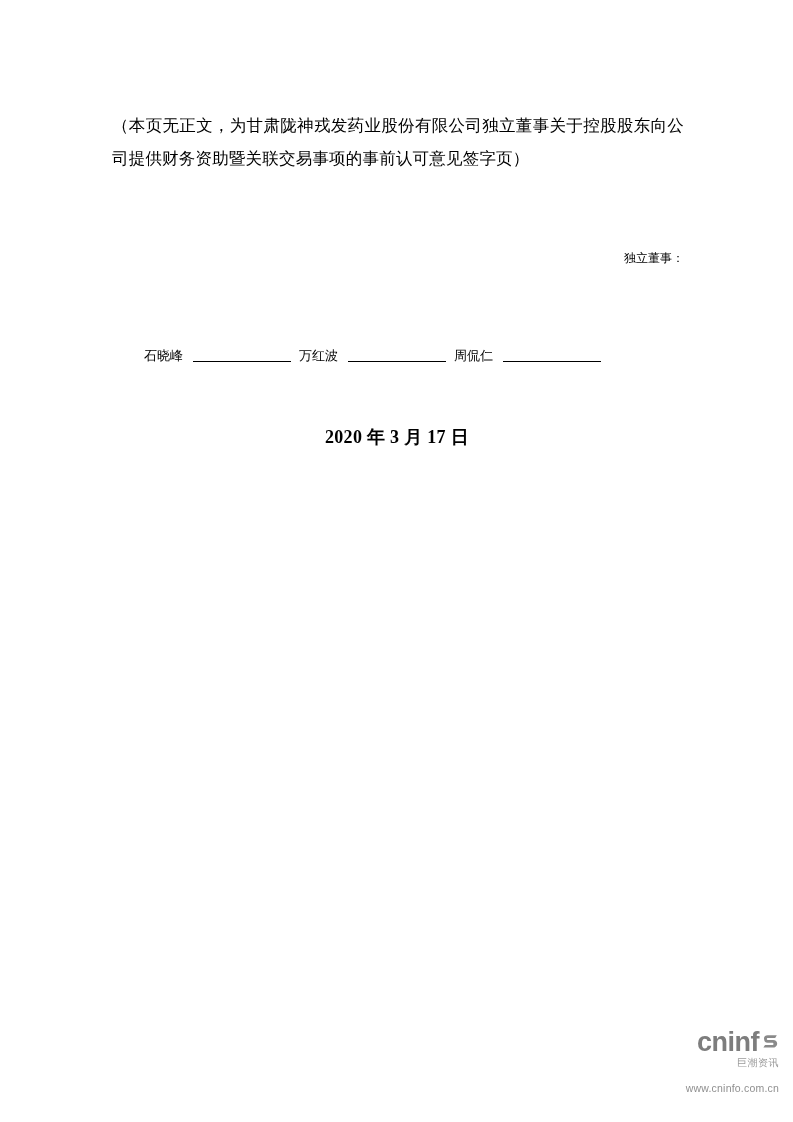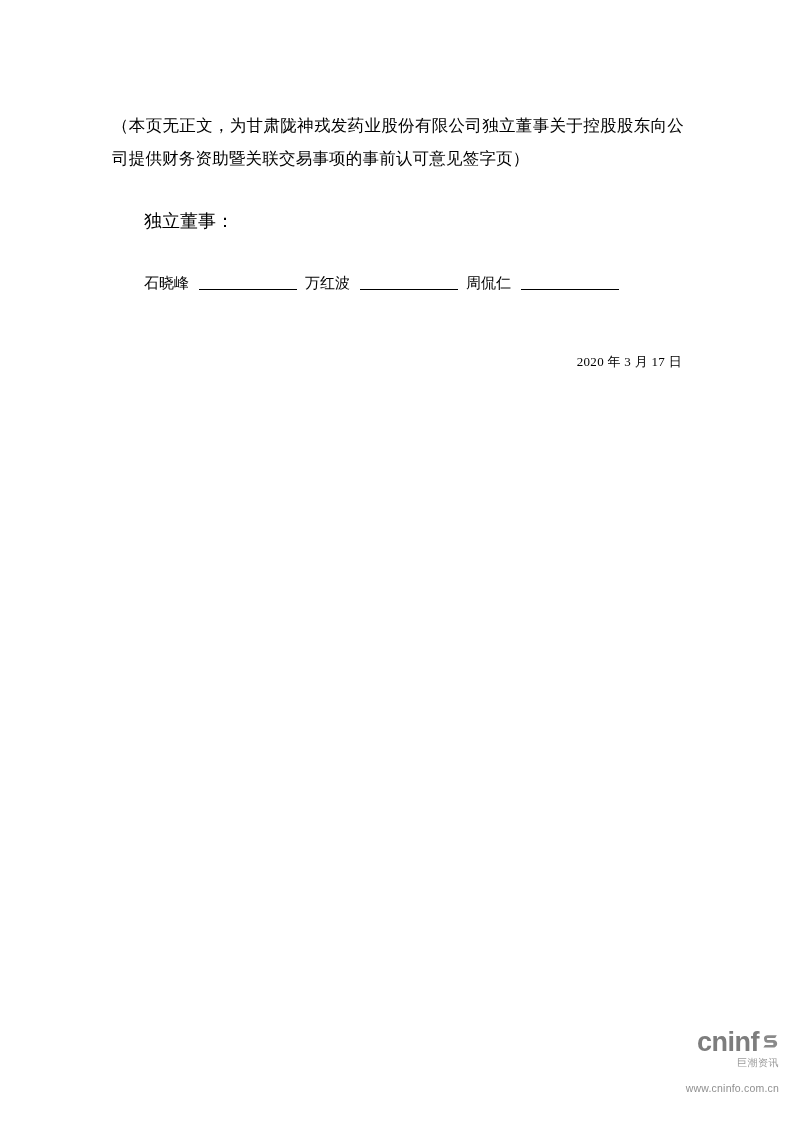--- a/index.html
+++ b/index.html
@@ -33,53 +33,55 @@
   }
 
   .para-intro {
     font-size: 16.5px;
     line-height: 33px;
     text-align: justify;
     letter-spacing: 0.2px;
   }
 
   .label-directors {
-    margin-top: 30px;
+    margin-top: 67px;
     margin-left: 32px;
-    font-size: 18px;
+    font-size: 12px;
     line-height: 33px;
+    text-align: right;
   }
 
   .signature-row {
-    margin-top: 36px;
+    margin-top: 72px;
     margin-left: 32px;
     display: flex;
     align-items: flex-end;
-    font-size: 15px;
+    font-size: 13px;
     white-space: nowrap;
   }
 
   .sig-name {
     display: inline-block;
   }
 
   .sig-line {
     display: inline-block;
     width: 98px;
     border-bottom: 1.4px solid #000;
     height: 14px;
     margin: 0 8px 3px 10px;
   }
 
   .date-line {
     margin-top: 60px;
-    font-size: 13px;
-    text-align: right;
+    font-size: 18px;
+    text-align: center;
     padding-right: 2px;
     letter-spacing: 0.3px;
+    font-weight: bold;
   }
 
   .watermark {
     position: absolute;
     right: 42px;
     bottom: 28px;
     text-align: right;
     color: #8a8a8a;
   }
   .wm-logo {

